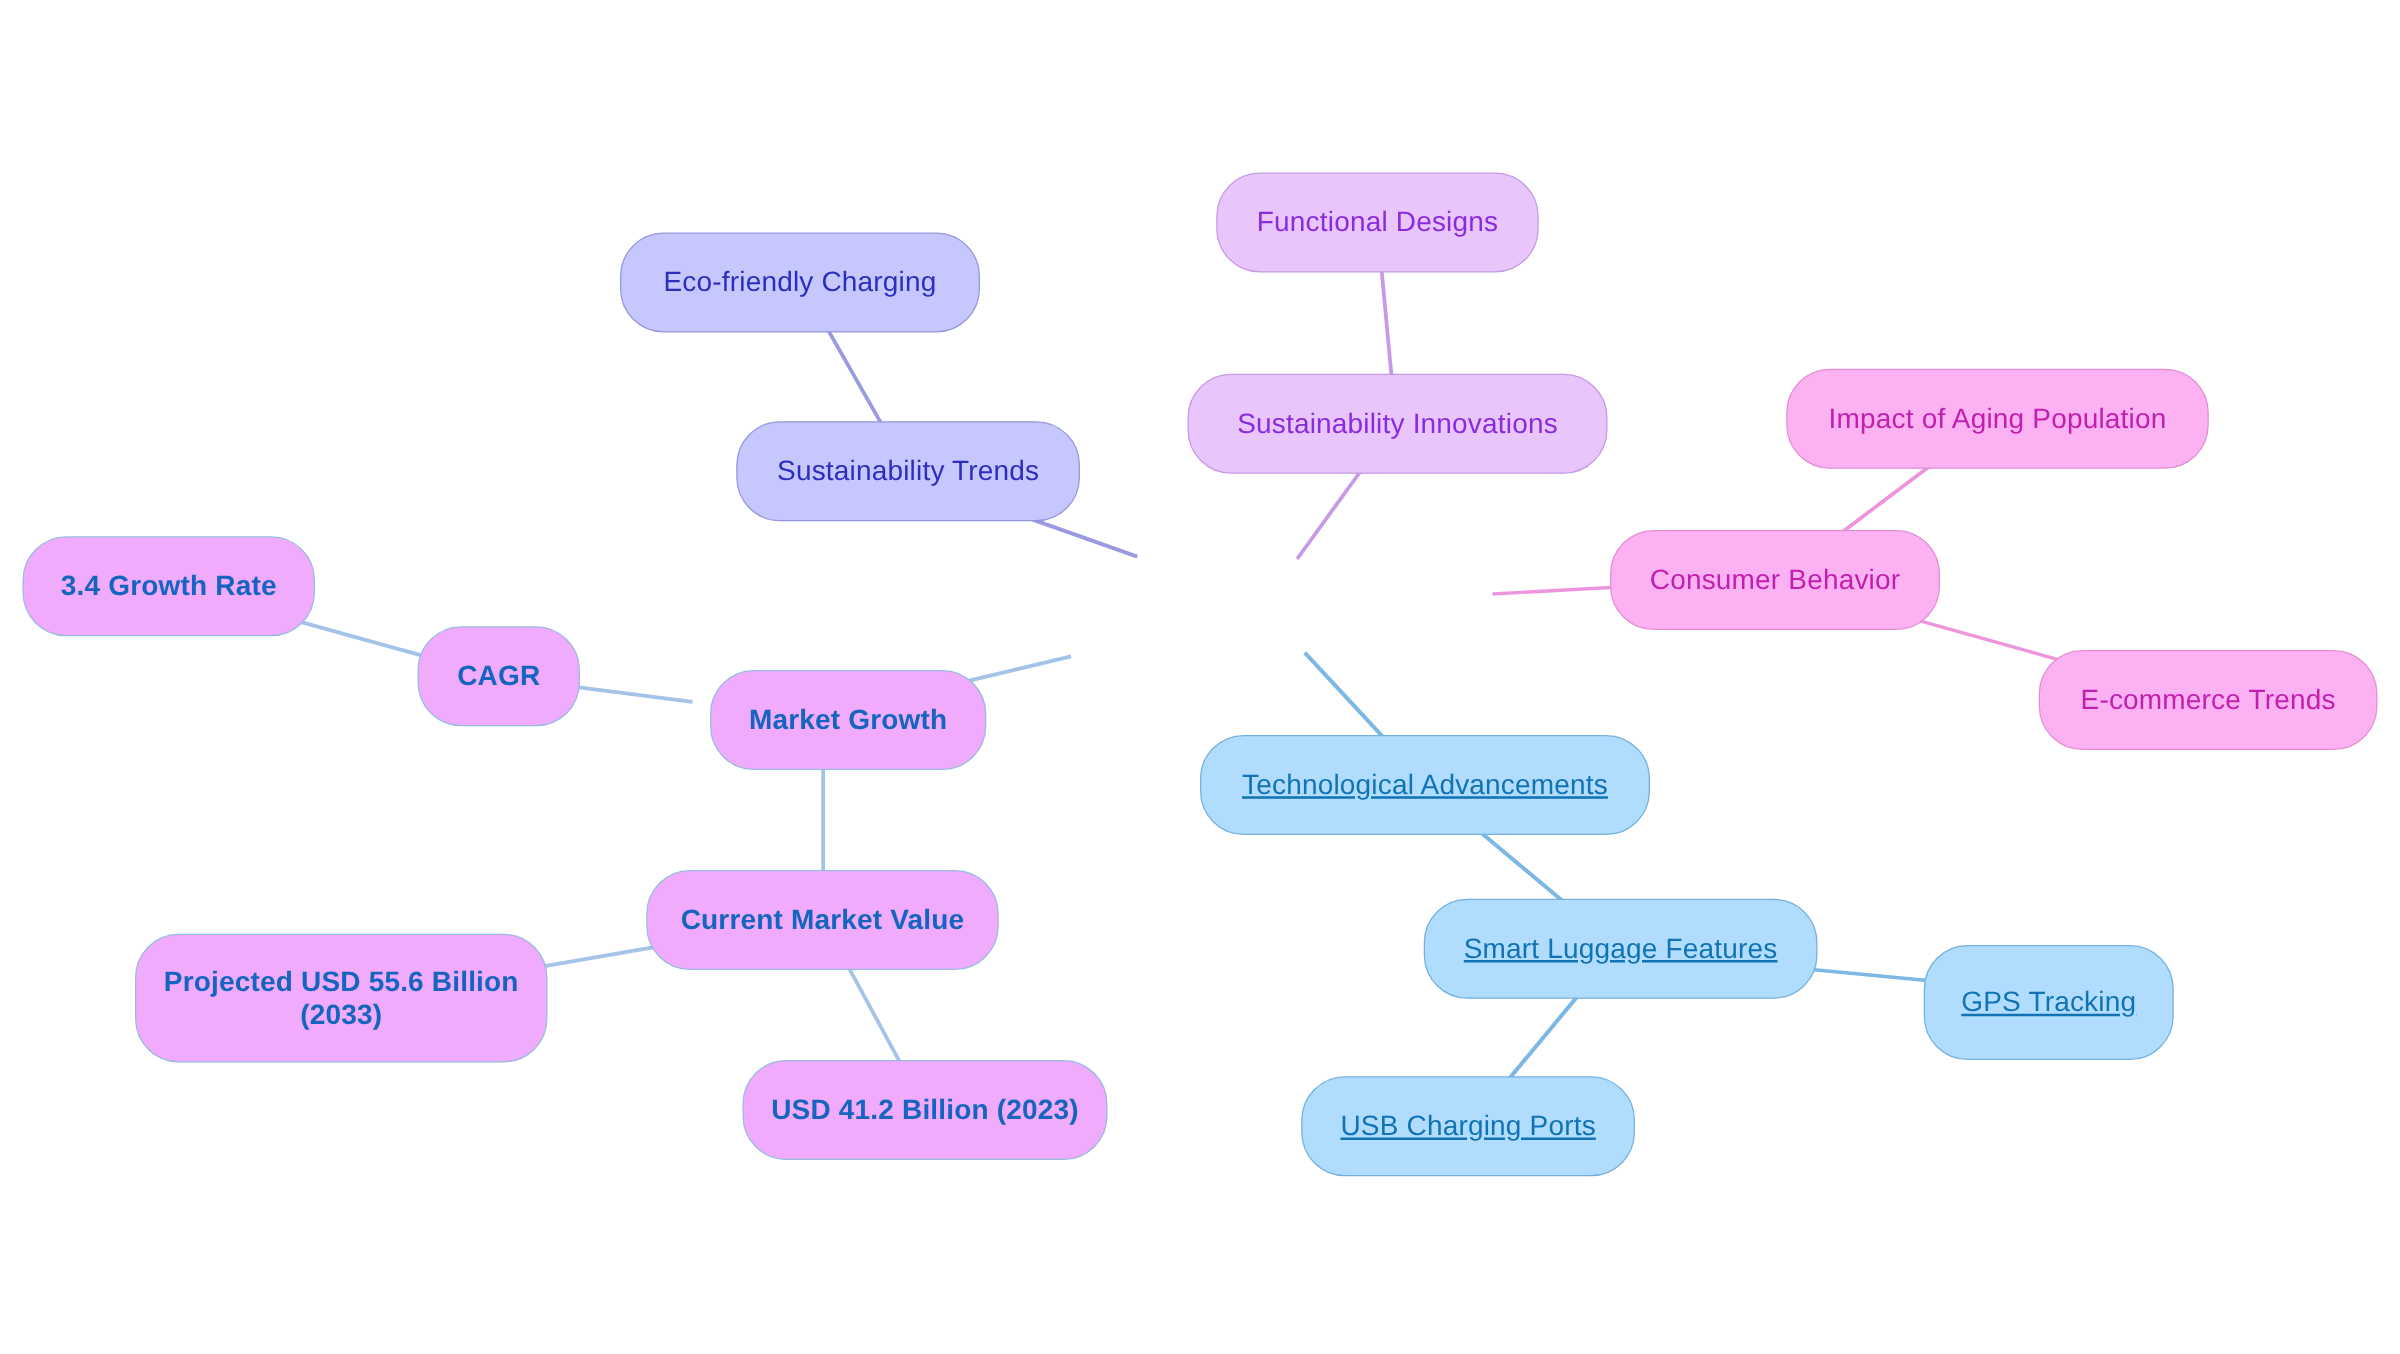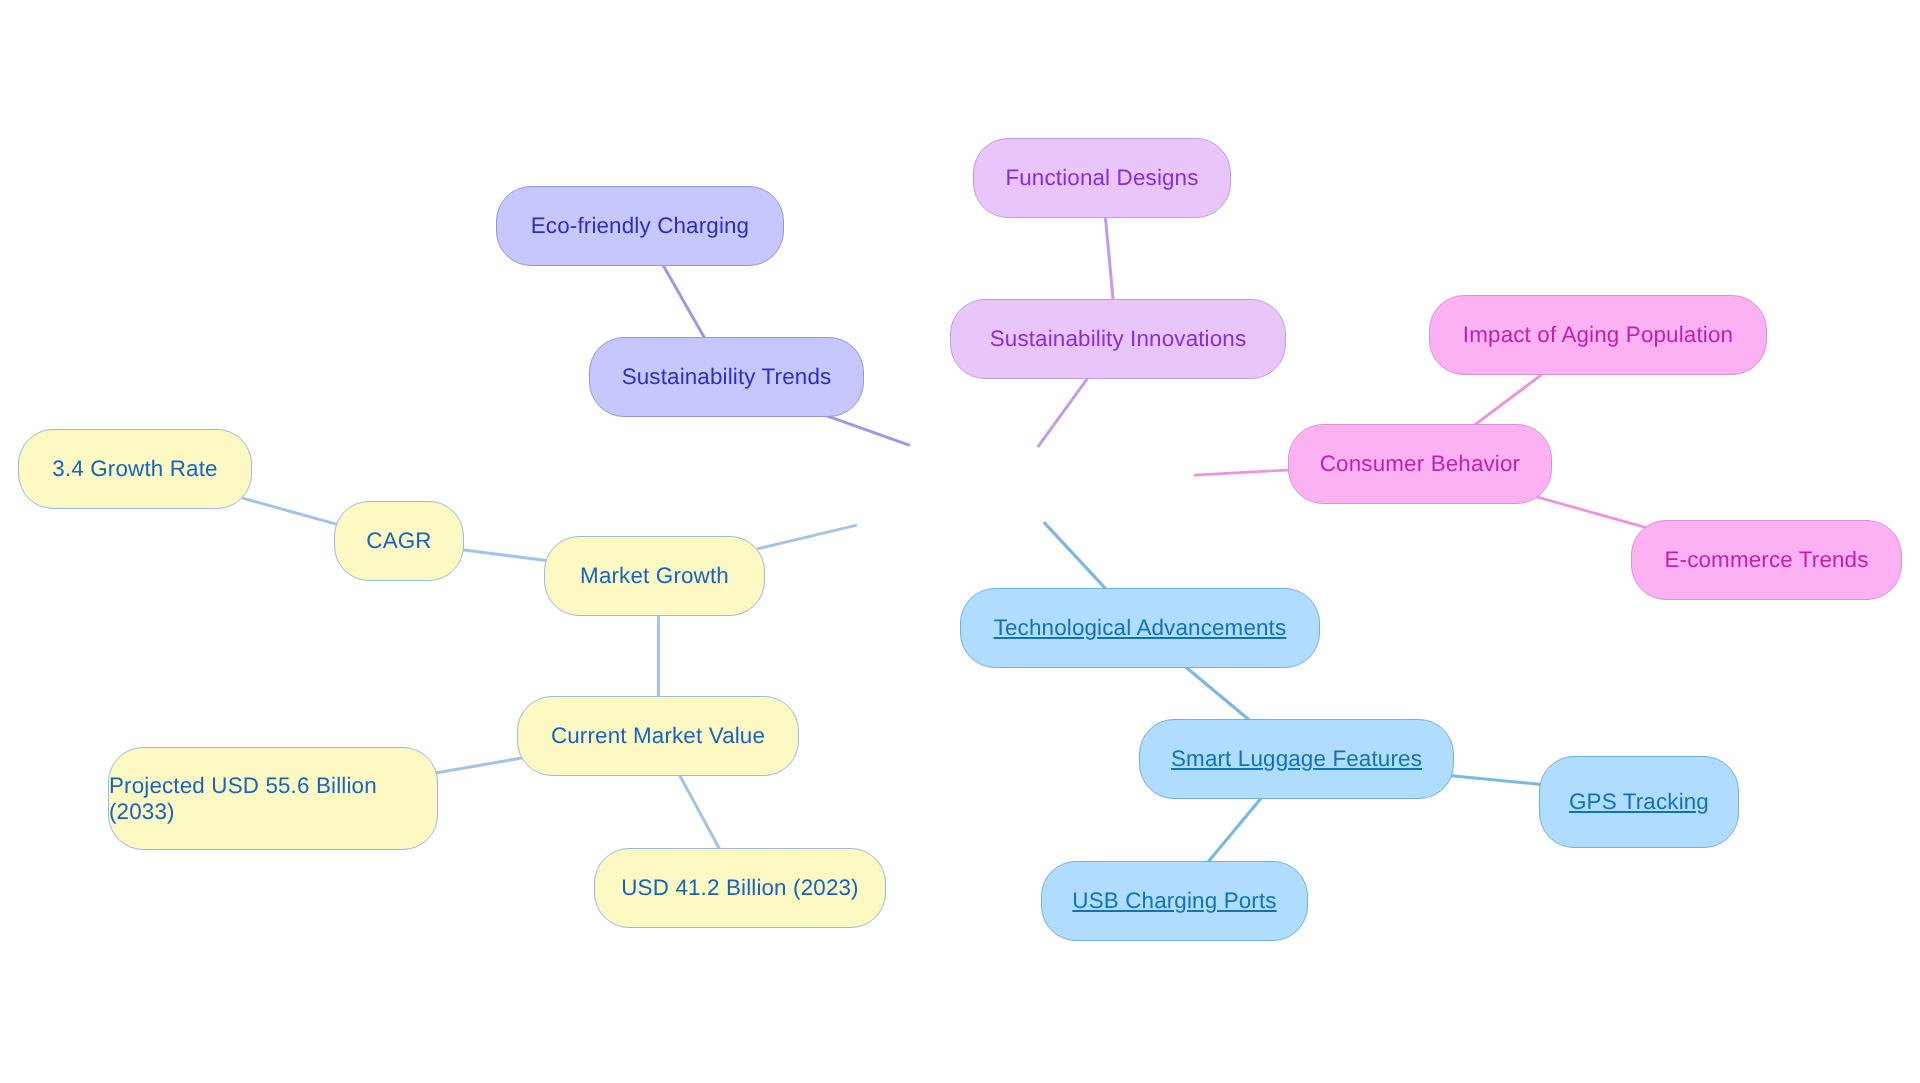--- a/index.html
+++ b/index.html
@@ -14,26 +14,26 @@
   #edges { position:absolute; left:0; top:0; width:1920px; height:1083px; }
   .edge { fill:none; stroke-linecap:butt; }
   .e-blue { stroke:#a3c4e8; }
   .e-sky  { stroke:#7cb8e4; }
   .e-peri { stroke:#9a9ae2; }
   .e-lav  { stroke:#c69ae8; }
   .e-pink { stroke:#ec94dd; }
   .node {
     position:absolute; box-sizing:border-box;
     display:flex; align-items:center; justify-content:center;
-    text-align:left; border-radius:35px; border:1px solid transparent;
+    text-align:center; border-radius:35px; border:1px solid transparent;
     font-size:22.4px; line-height:1.14; letter-spacing:0.15px;
   }
   .node .lbl { display:block; white-space:pre-line; }
   .s-root { background:#0c131d; border-color:#0c131d; color:#ffffff; }
-  .s-blue { background:#fef9c3; border-color:#97bbdc; color:#1565c0; }
+  .s-blue { background:#f0abfc; border-color:#97bbdc; color:#1565c0;font-weight:bold; }
   .s-sky  { background:#b0dcfd;  border-color:#74b0dd;  color:#1173b6;text-decoration:underline; }
   .s-peri { background:#c5c7fd; border-color:#9594e0; color:#2c2ec0; }
   .s-lav  { background:#e8c6fc;  border-color:#c49ae2;  color:#8a2be0; }
   .s-pink { background:#fcb2f2; border-color:#e08fd2; color:#c31fae; }
 </style>
 </head>
 <body>
 
 <div id="canvas">
 
@@ -62,21 +62,21 @@
   </div>
   <div class="node s-peri" style="left:589px;top:337px;width:275px;height:80px">
     <span class="lbl">Sustainability Trends</span>
   </div>
   <div class="node s-blue" style="left:18px;top:429px;width:234px;height:80px">
     <span class="lbl">3.4 Growth Rate</span>
   </div>
   <div class="node s-blue" style="left:334px;top:501px;width:130px;height:80px">
     <span class="lbl">CAGR</span>
   </div>
-  <div class="node s-blue" style="left:544px;top:536px;width:221px;height:80px">
+  <div class="node s-blue" style="left:568px;top:536px;width:221px;height:80px">
     <span class="lbl">Market Growth</span>
   </div>
   <div class="node s-blue" style="left:108px;top:747px;width:330px;height:103px">
     <span class="lbl">Projected USD 55.6 Billion (2033)</span>
   </div>
   <div class="node s-blue" style="left:517px;top:696px;width:282px;height:80px">
     <span class="lbl">Current Market Value</span>
   </div>
   <div class="node s-blue" style="left:594px;top:848px;width:292px;height:80px">
     <span class="lbl">USD 41.2 Billion (2023)</span>

